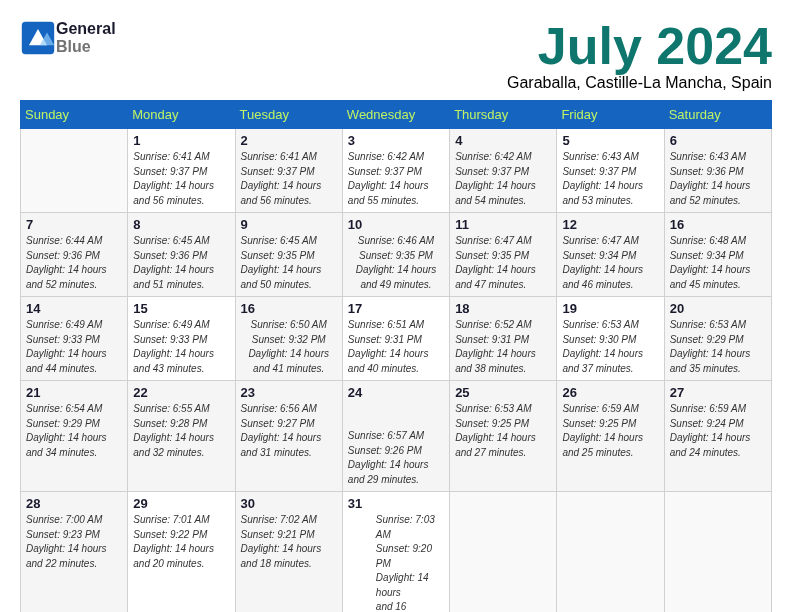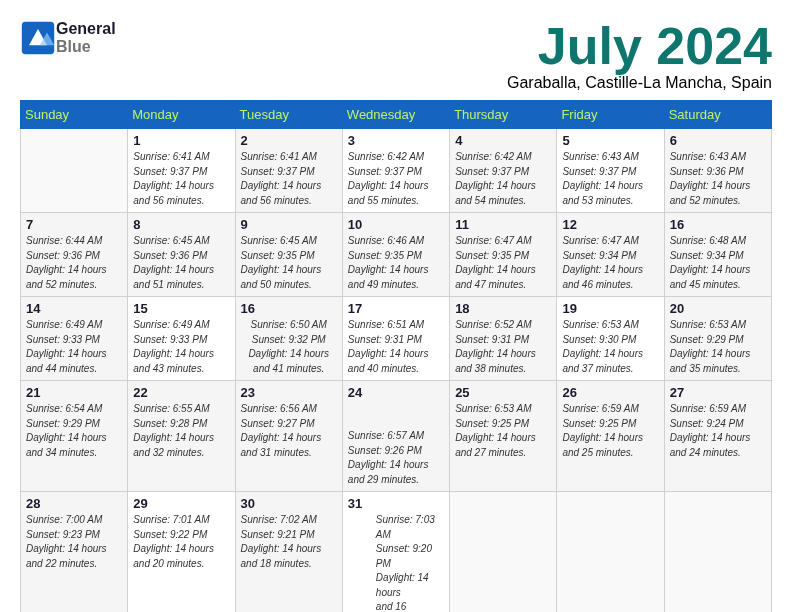--- a/index.html
+++ b/index.html
@@ -192,21 +192,21 @@
         </td>
         <td>
           <div class="day-number">9</div>
           <div class="day-info" style="white-space: pre-line;">Sunrise: 6:45 AM
 Sunset: 9:35 PM
 Daylight: 14 hours
 and 50 minutes.</div>
         </td>
         <td>
           <div class="day-number">10</div>
-          <div class="day-info" style="white-space: pre-line;">Sunrise: 6:46 AM
+          <div class="day-info" style="white-space: pre-line; text-align: center;">Sunrise: 6:46 AM
 Sunset: 9:35 PM
 Daylight: 14 hours
 and 49 minutes.</div>
         </td>
         <td>
           <div class="day-number">11</div>
           <div class="day-info" style="white-space: pre-line;">Sunrise: 6:47 AM
 Sunset: 9:35 PM
 Daylight: 14 hours
 and 47 minutes.</div>

